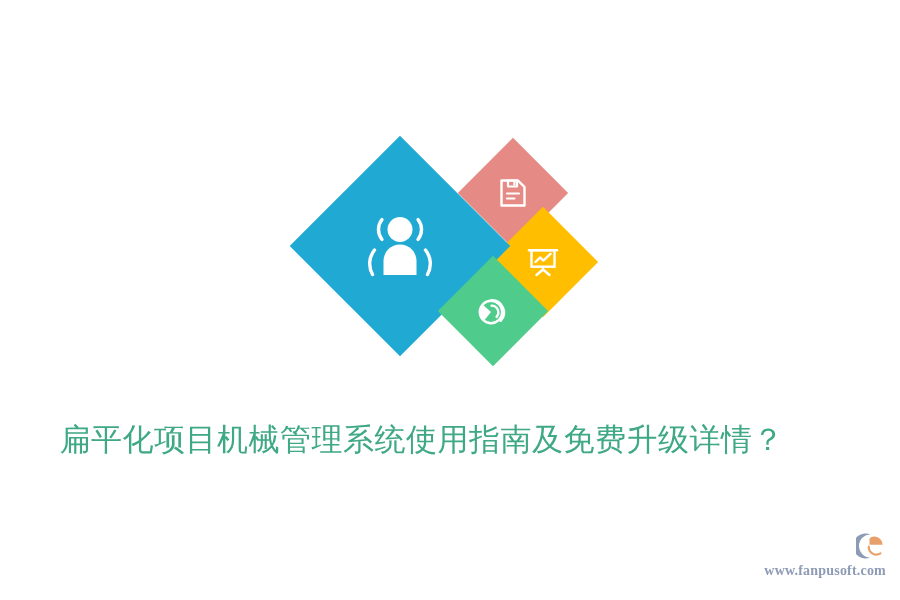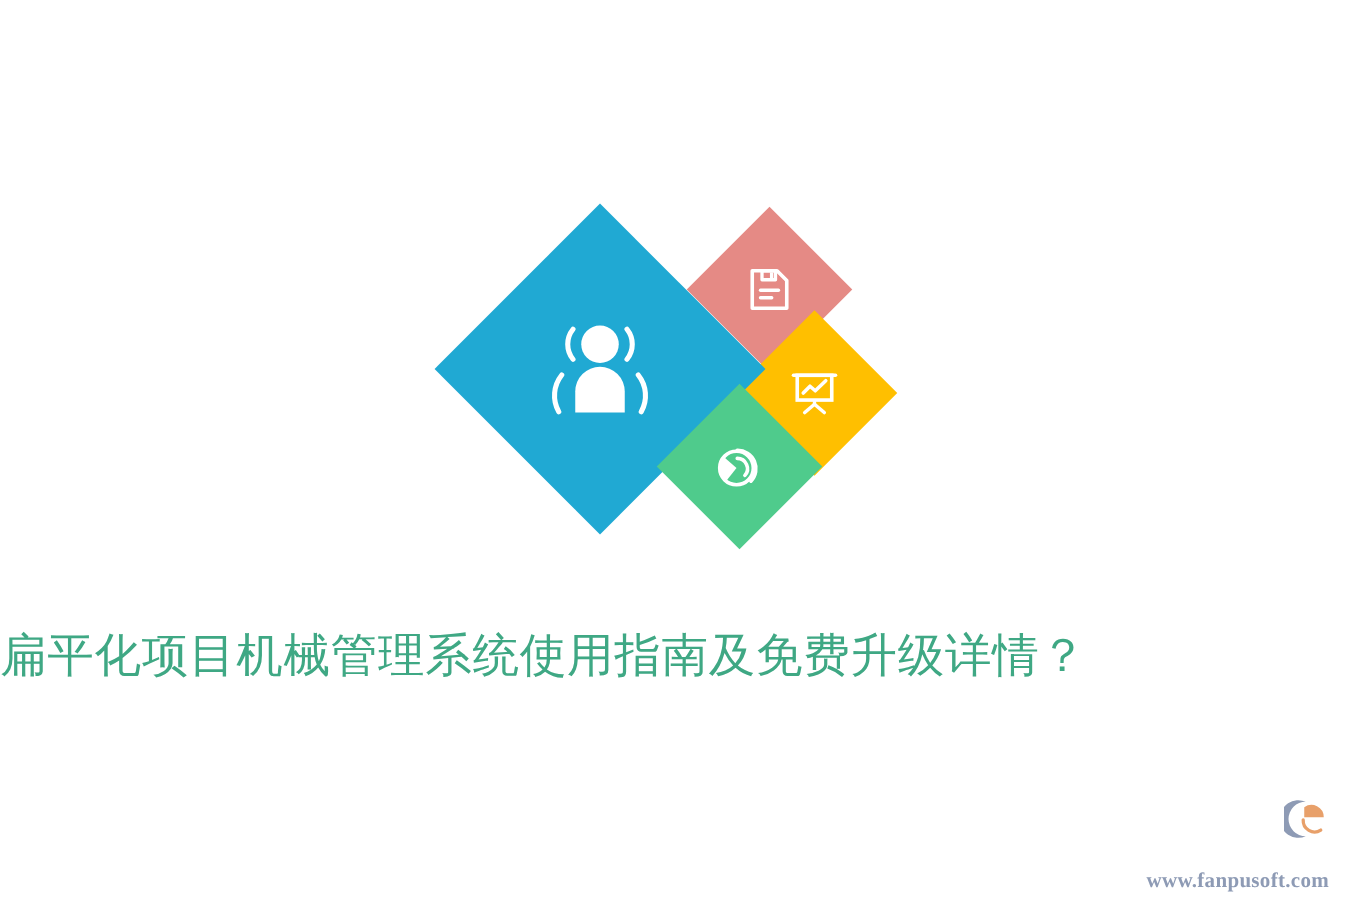--- a/index.html
+++ b/index.html
@@ -91,22 +91,22 @@
   .icon-svg {
     display: block;
   }
 
   
   .headline {
     position: absolute;
     left: 0;
     top: 418px;
     width: 784px;
-    text-align: left;
-    font-family: Liberation Mono, monospace;
+    text-align: right;
+    font-family: Liberation Serif, serif;
     font-size: 31px;
     line-height: 44px;
     letter-spacing: 0.5px;
     color: #3FA884;
     white-space: nowrap;
   }
 
   
   .watermark {
     position: absolute;
@@ -130,21 +130,21 @@
     letter-spacing: 1px;
     line-height: 30px;
   }
   .wm-url {
     text-align: right;
     font-family: "Liberation Serif", "DejaVu Serif", serif;
     font-size: 14px;
     font-weight: bold;
     color: #8E9BB5;
     letter-spacing: 0.2px;
-    margin-top: 18px;
+    margin-top: 1px;
   }
 </style>
 </head>
 <body>
 
 <div id="page">
 
   <div class="diamond-cluster">
 
     <div class="diamond diamond-salmon">

